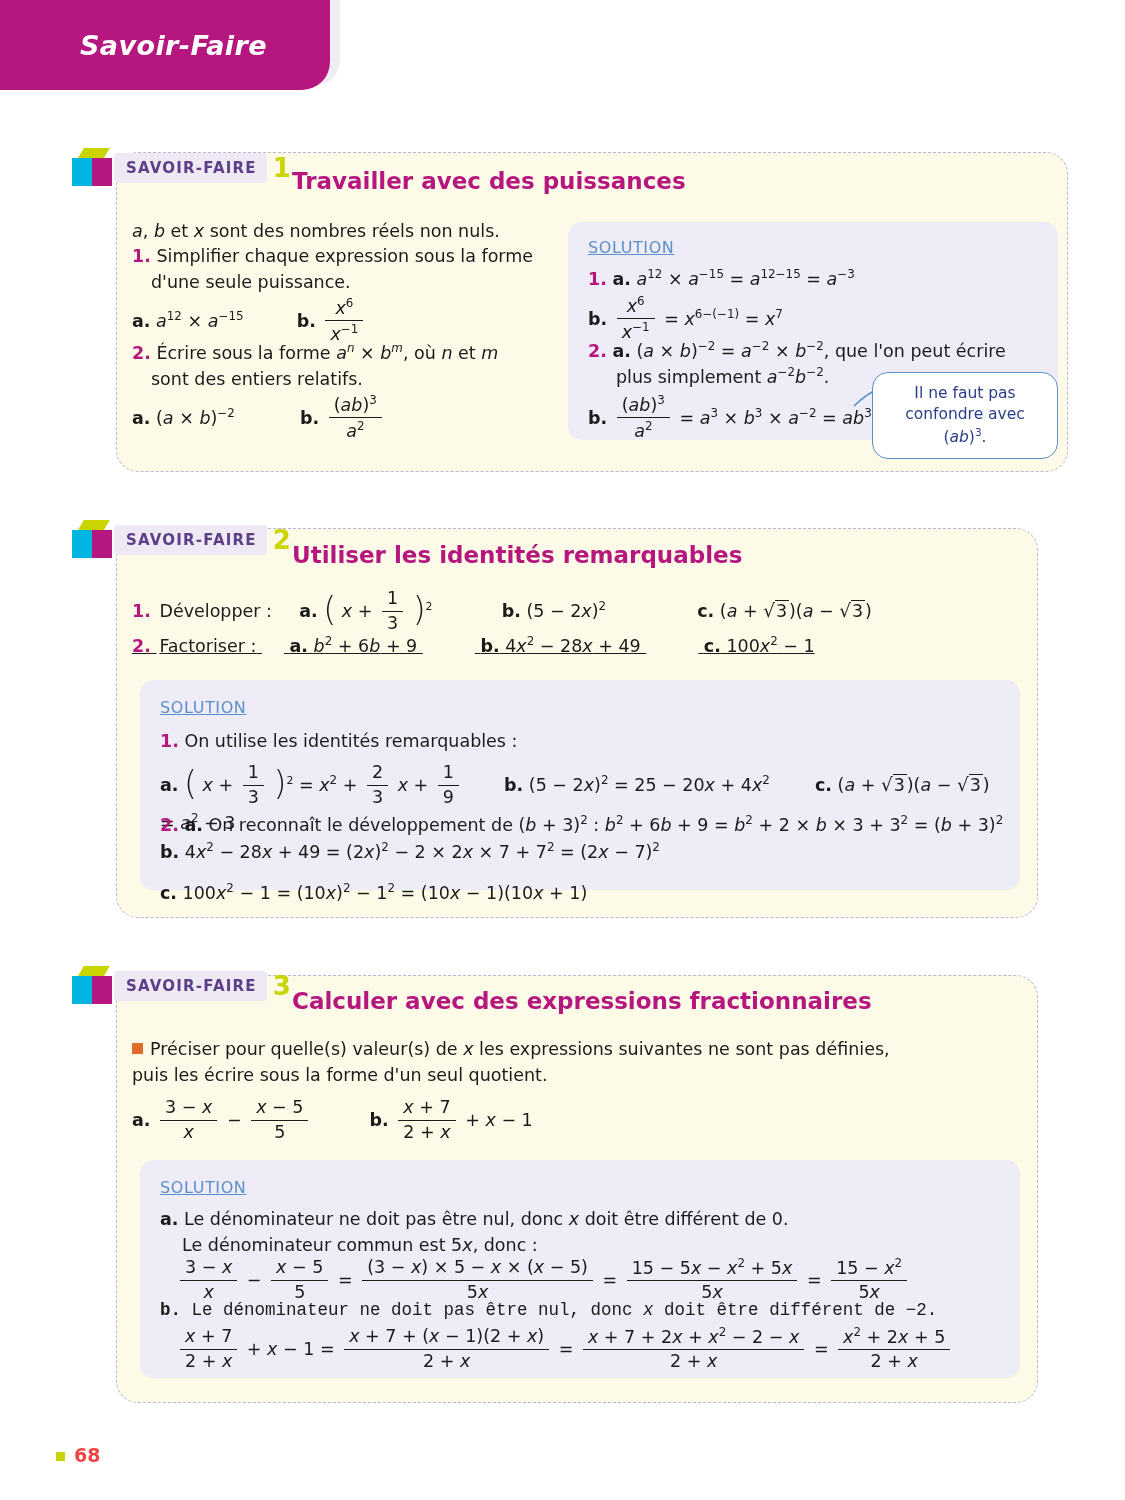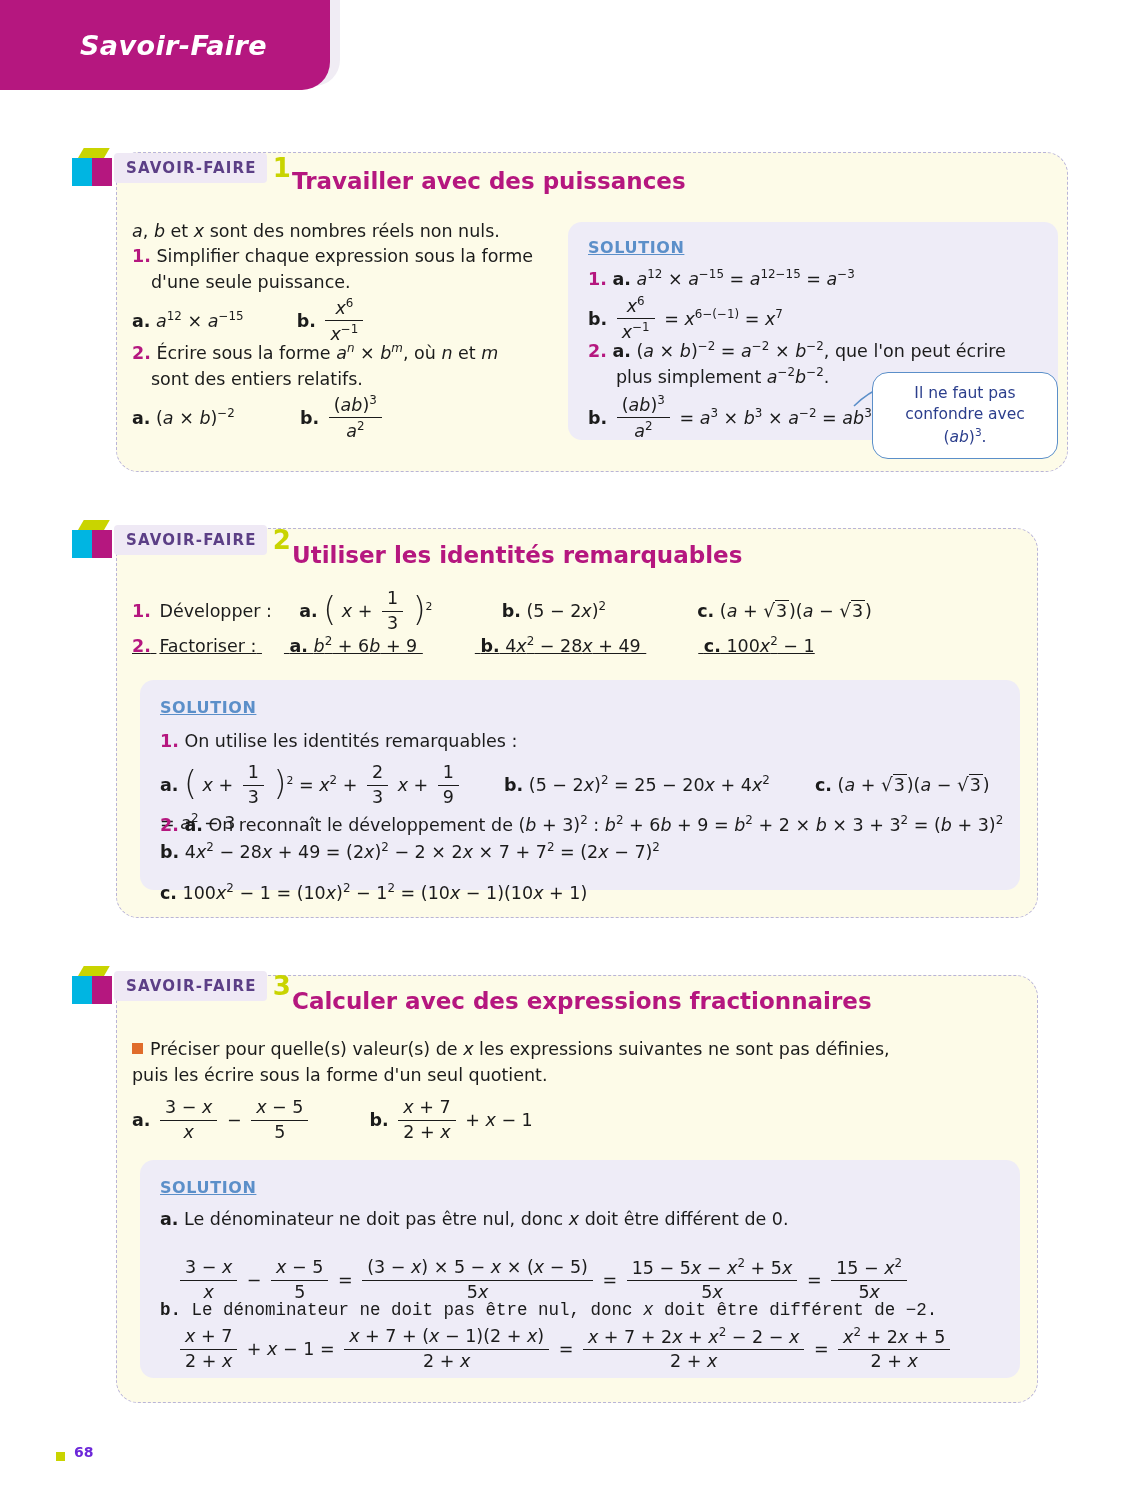--- a/index.html
+++ b/index.html
@@ -70,21 +70,21 @@
     font-family:"DejaVu Sans", sans-serif;
   }
 
   
   .solution-box {
     position:absolute;
     background:#eeecf7;
     border-radius:14px;
   }
   .solution-label {
-    color:#5b8fc9; font-weight:bold; font-size:16px; letter-spacing:0.6px;
+    color:#5b8fc9; font-weight:normal; font-size:16px; letter-spacing:0.6px;
     text-decoration:underline;
   }
 
   
   .txt { font-size:17.5px; line-height:1.5; }
   .it { font-style:italic; }
   .bold { font-weight:bold; }
   .pink { color:#b5177f; font-weight:bold; }
   .orange-sq {
     display:inline-block; width:11px; height:11px; background:#e06c2b;
@@ -116,21 +116,21 @@
     line-height:1.35;
     padding:10px 14px;
   }
   .bubble-arrow {
     position:absolute;
     width:70px; height:40px;
   }
 
   
   .footer-sq { position:absolute; width:9px; height:9px; background:#c9d400; }
-  .footer-num { position:absolute; font-size:14px; font-weight:bold; color:#6d28d9; }
+  .footer-num { position:absolute; font-size:19px; font-weight:bold; color:#ef4444; }
 </style>
 </head>
 <body>
 
 <div class="banner-shadow"></div>
 <div class="banner">
   <div class="banner-title">Savoir-Faire</div>
 </div>
 
 <div class="card" style="left:116px; top:152px; width:952px; height:320px;"></div>
@@ -308,20 +308,21 @@
   <span class="bold">b.</span>
   <span class="frac"><span class="num"><span class="it">x</span> + 7</span><span class="den">2 + <span class="it">x</span></span></span>
   + <span class="it">x</span> − 1
 </div>
 
 <div class="solution-box" style="left:140px; top:1160px; width:880px; height:218px;"></div>
 <div class="solution-label" style="position:absolute; left:160px; top:1178px;">SOLUTION</div>
 
 <div class="txt" style="position:absolute; left:160px; top:1206px; width:820px;">
   <span class="bold">a.</span> Le dénominateur ne doit pas être nul, donc <span class="it">x</span> doit être différent de 0.<br>
+  <span style="display:inline-block;margin-left:22px;">Le dénominateur commun est 5<span class="it">x</span>, donc :</span>
 </div>
 
 <div class="txt" style="position:absolute; left:176px; top:1256px;">
   <span class="frac"><span class="num">3 − <span class="it">x</span></span><span class="den"><span class="it">x</span></span></span>
   −
   <span class="frac"><span class="num"><span class="it">x</span> − 5</span><span class="den">5</span></span>
   =
   <span class="frac"><span class="num">(3 − <span class="it">x</span>) × 5 − <span class="it">x</span> × (<span class="it">x</span> − 5)</span><span class="den">5<span class="it">x</span></span></span>
   =
   <span class="frac"><span class="num">15 − 5<span class="it">x</span> − <span class="it">x</span><sup>2</sup> + 5<span class="it">x</span></span><span class="den">5<span class="it">x</span></span></span>

